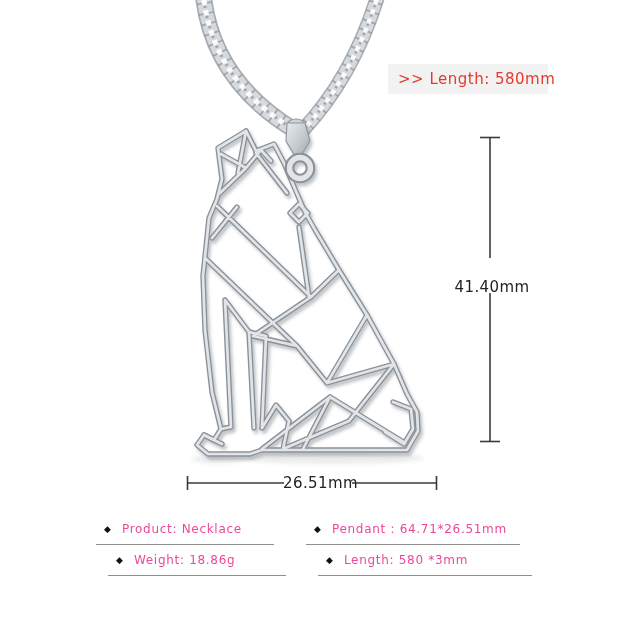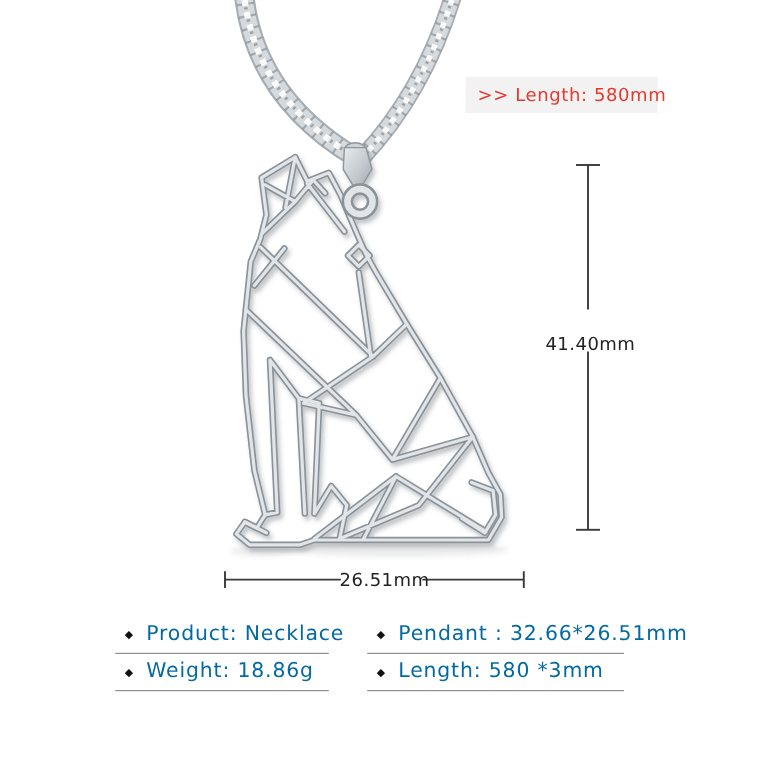--- a/index.html
+++ b/index.html
@@ -20,25 +20,25 @@
     line-height:18px;white-space:nowrap;
   }
   .dim-label.v{left:452px;top:266px;width:80px;margin-top:12px;}
   .dim-label.h{left:283px;top:474px;width:70px;}
   .spec{
     position:absolute;height:18px;line-height:18px;
     padding:0 0 7px 8px;border-bottom:1px solid #8f8f8f;box-sizing:content-box;
     white-space:nowrap;
   }
   .spec .bullet{font-size:9px;margin-right:11px;color:#111;vertical-align:1px;}
-  .spec .spec-text{font-size:17px;letter-spacing:.7px;color:#0369a1;}
+  .spec .spec-text{font-size:12px;letter-spacing:.7px;color:#ec4899;}
   .spec.col-l{left:96px;width:170px;}
   .spec.col-r{left:306px;width:206px;}
   .spec.row-1{top:519px;}
-  .spec.row-2{top:550px;}
+  .spec.row-2{top:550px;margin-left:12px;}
 </style>
 </head>
 <body>
 
 <div class="stage">
 
   <svg width="640" height="640" viewBox="0 0 640 640">
     <defs>
       <linearGradient id="mg" x1="0%" y1="0%" x2="100%" y2="100%">
         <stop offset="0%" stop-color="#e8ebee"></stop>
@@ -132,19 +132,19 @@
   <div class="dim-label v">41.40mm</div>
   <div class="dim-label h">26.51mm</div>
 
   <div class="spec col-l row-1">
     <span class="bullet">◆</span><span class="spec-text">Product: Necklace</span>
   </div>
   <div class="spec col-l row-2">
     <span class="bullet">◆</span><span class="spec-text">Weight: 18.86g</span>
   </div>
   <div class="spec col-r row-1">
-    <span class="bullet">◆</span><span class="spec-text">Pendant :  32.66*26.51mm</span>
+    <span class="bullet">◆</span><span class="spec-text">Pendant :  64.71*26.51mm</span>
   </div>
   <div class="spec col-r row-2">
     <span class="bullet">◆</span><span class="spec-text">Length:  580 *3mm</span>
   </div>
 
 </div>
 
 </body></html>

